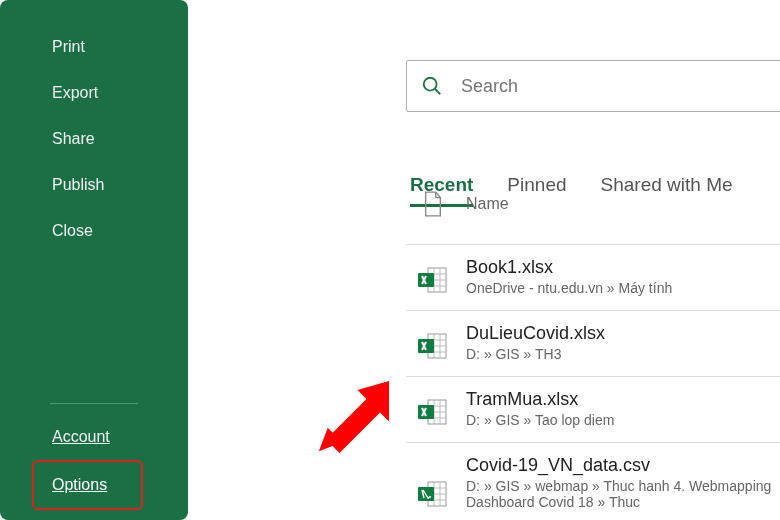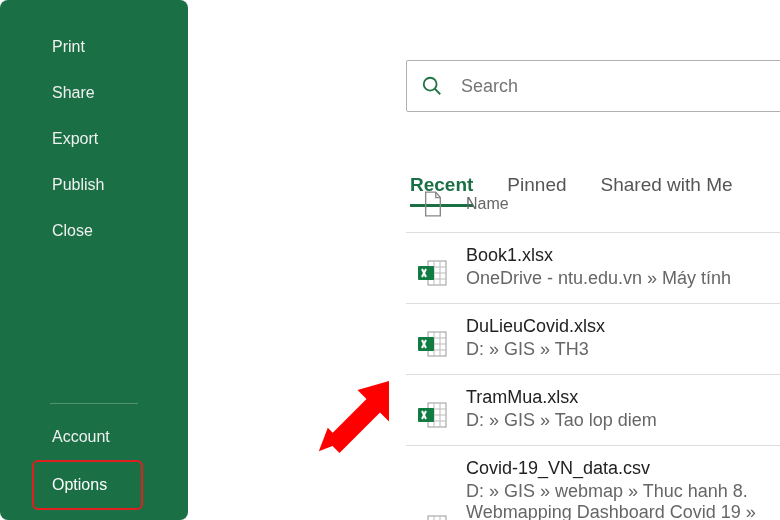--- a/index.html
+++ b/index.html
@@ -15,21 +15,21 @@
     border-radius: 8px;
   }
   .sidebar-item {
     padding: 14px 0 14px 52px;
     font-size: 16px;
     cursor: pointer;
     color: #f0f0f0;
   }
   .sidebar-spacer1 { height: 1px; background: rgba(255,255,255,0.25); margin: 18px 50px 10px 50px; }
   .sidebar-top { flex: 1; }
-  .sidebar-bottom { padding-bottom: 10px; }
+  .sidebar-bottom { padding-bottom: 10px; text-decoration: underline; }
   .options-highlight {
     border: 2px solid #e02020;
     border-radius: 6px;
     margin: 0 45px 0 32px;
     padding: 14px 0 14px 18px;
     font-size: 16px;
     cursor: pointer;
   }
 
   .main {
@@ -72,57 +72,57 @@
 
   .list {
     position: absolute;
     top: 180px;
     left: 218px;
     right: 0;
   }
   .list-header {
     display: flex;
     align-items: center;
-    padding: 10px 0 14px 10px;
+    padding: 10px 0 26px 10px;
     color: #666;
     font-size: 16px;
     border-bottom: 1px solid #ddd;
   }
   .list-header .doc-icon { width: 22px; height: 28px; margin-right: 22px; margin-left: 6px; }
   .file-row {
     display: flex;
     align-items: flex-end;
     padding: 12px 0 14px 10px;
     border-bottom: 1px solid #ddd;
     cursor: pointer;
   }
   .file-row .excel-icon { width: 32px; height: 32px; margin-left: 0px; margin-right: 18px; flex-shrink: 0; }
   .file-text { display: flex; flex-direction: column; }
   .file-name { font-size: 18px; color: #222; }
-  .file-path { font-size: 18px; color: #666; margin-top: 2px; }
+  .file-path { font-size: 14px; color: #666; margin-top: 2px; }
 
   .arrow {
     position: absolute;
     top: 372px;
     left: 120px;
     width: 90px;
     height: 90px;
     pointer-events: none;
   }
 </style>
 </head>
 <body>
 
 <div class="app">
 
   <div class="sidebar">
     <div class="sidebar-top">
       <div class="sidebar-item">Print</div>
+      <div class="sidebar-item">Export</div>
       <div class="sidebar-item">Share</div>
-      <div class="sidebar-item">Export</div>
       <div class="sidebar-item">Publish</div>
       <div class="sidebar-item">Close</div>
     </div>
     <div class="sidebar-bottom">
       <div class="sidebar-spacer1"></div>
       <div class="sidebar-item">Account</div>
       <div class="options-highlight">Options</div>
     </div>
   </div>
 
@@ -220,21 +220,21 @@
               <line x1="12" y1="16" x2="30" y2="16" stroke="#bbb"></line>
               <line x1="12" y1="22" x2="30" y2="22" stroke="#bbb"></line>
             <line x1="18" y1="4" x2="18" y2="28" stroke="#bbb"></line>
               <line x1="24" y1="4" x2="24" y2="28" stroke="#bbb"></line>
             <rect x="2" y="9" width="16" height="14" rx="1" fill="#107c41"></rect>
             <path d="M6 12 L8 20 M7 12 L12 20 M13 19 l-1 2 M13 19 l2 0" stroke="#fff" stroke-width="1.4"></path>
           </svg>
         </span>
         <div class="file-text">
           <span class="file-name">Covid-19_VN_data.csv</span>
-          <span class="file-path">D: » GIS » webmap » Thuc hanh 8. Webmapping  Dashboard Covid 19 » Thuc</span>
+          <span class="file-path">D: » GIS » webmap » Thuc hanh 4. Webmapping  Dashboard Covid 18 » Thuc</span>
         </div>
       </div>
 
       <div class="file-row" style="border-bottom:none">
         
         
       </div>
 
     </div>
 

